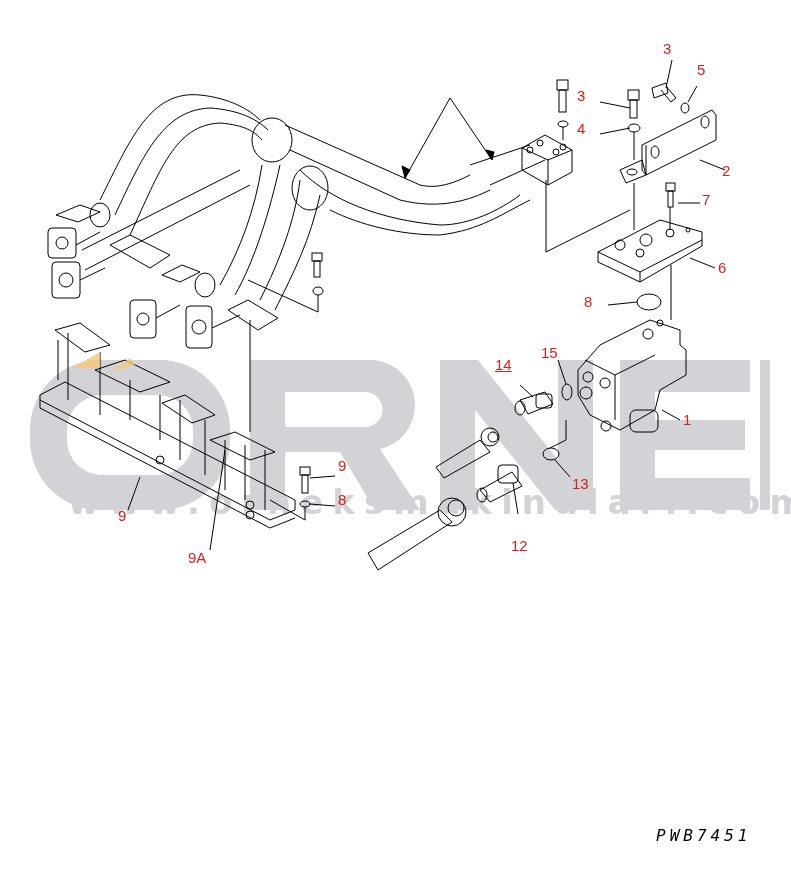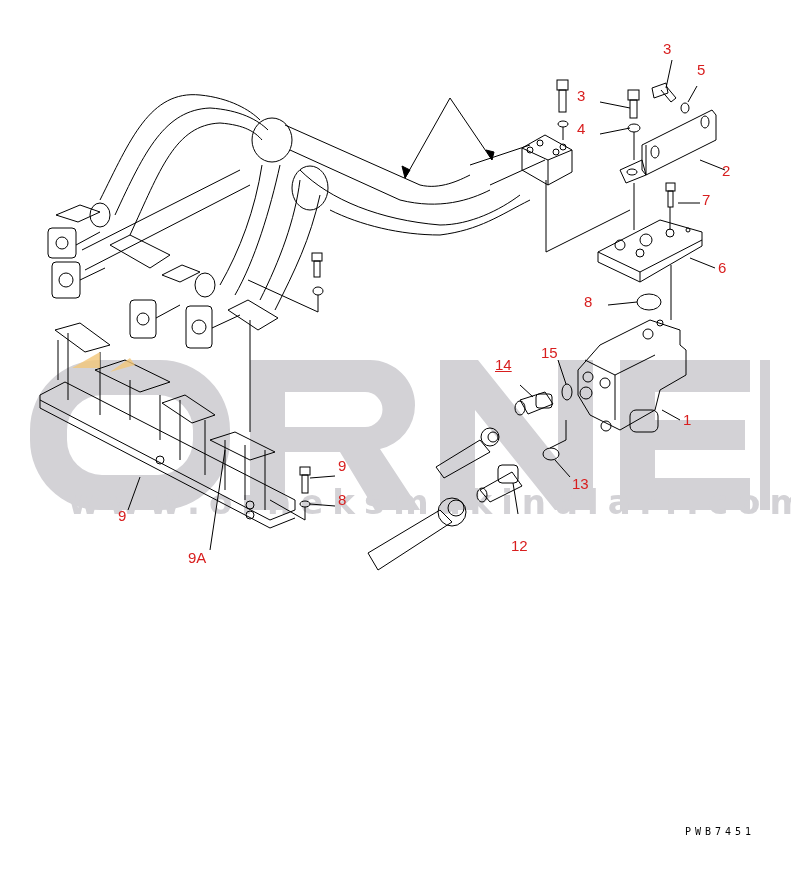--- a/index.html
+++ b/index.html
@@ -2,21 +2,21 @@
 <html><head>
   <meta charset="utf-8">
   <style>
     html, body { margin: 0; padding: 0; background: #ffffff; }
     body { width: 791px; height: 881px; position: relative; overflow: hidden; font-family: "DejaVu Sans Mono", monospace; }
     .canvas { position: absolute; left: 0; top: 0; width: 791px; height: 881px; }
     .watermark-big { position: absolute; left: 30px; top: 360px; width: 740px; height: 150px; }
     .watermark-url { position: absolute; left: 68px; top: 482px; font-family: "DejaVu Sans", sans-serif; font-weight: bold; font-size: 34px; letter-spacing: 9px; color: #d3d2d6; white-space: nowrap; }
     .ref-note { position: absolute; left: 368px; top: 60px; font-family: "DejaVu Sans Mono", monospace; font-size: 13px; line-height: 16px; color: #000; white-space: pre; }
     .callout { position: absolute; font-family: "Liberation Sans", sans-serif; font-size: 15px; color: #d81e1e; line-height: 1; }
-    .drawing-code { position: absolute; left: 685px; top: 826px; font-family: "DejaVu Sans Mono", monospace; font-size: 10px; letter-spacing: 4px; color: #000; }
+    .drawing-code { position: absolute; left: 656px; top: 826px; font-family: "DejaVu Sans Mono", monospace; font-size: 16px; letter-spacing: 4px; color: #000; font-style: italic; }
     svg { position: absolute; left: 0; top: 0; }
   </style>
 </head>
 <body>
 
 <div class="canvas">
 
   <svg class="watermark-big" width="740" height="150" viewBox="0 0 740 150">
     <g fill="#d3d2d6">
 

